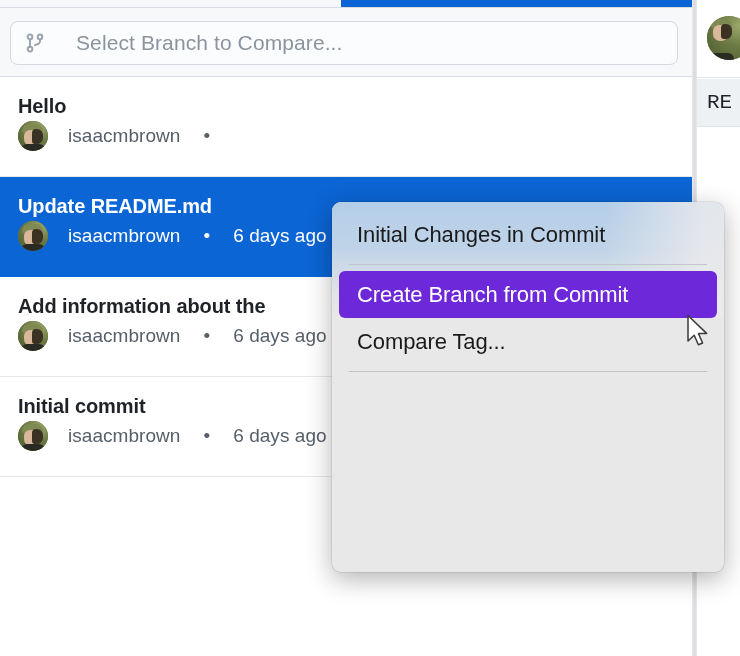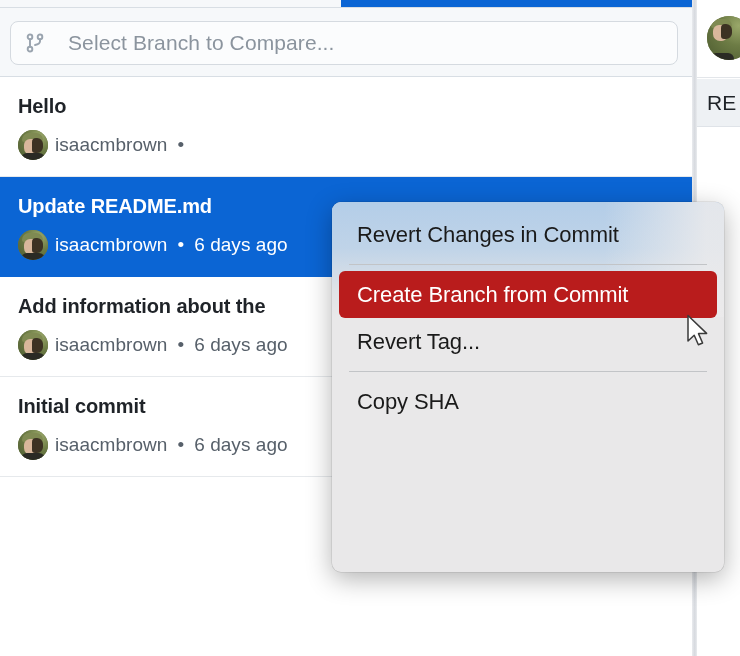--- a/index.html
+++ b/index.html
@@ -66,21 +66,21 @@
     left: 10px; top: 13px;
     width: 668px;
     height: 44px;
     box-sizing: border-box;
     background: #fbfcfd;
     border: 1px solid #d5dae0;
     border-radius: 8px;
     display: flex;
     align-items: center;
     padding-left: 14px;
-    gap: 23px;
+    gap: 31px;
   }
 
   .branch-icon {
     width: 20px; height: 22px;
     flex: 0 0 auto;
     display: block;
     color: #9aa4af;
   }
 
   .branch-placeholder {
@@ -117,22 +117,22 @@
     color: #1f2328;
     white-space: nowrap;
     letter-spacing: -.1px;
     line-height: 24px;
   }
   .commit-row.selected .commit-title { color: #ffffff; }
 
   .commit-meta {
     display: flex;
     align-items: center;
-    gap: 7px;
-    margin-top: 12px;
+    gap: 20px;
+    margin-top: 3px;
   }
 
   .avatar {
     width: 30px; height: 30px;
     border-radius: 50%;
     flex: 0 0 auto;
     position: relative;
     overflow: hidden;
     background: #6f7a4a;
   }
@@ -224,20 +224,21 @@
     border-bottom: 1px solid #dfe3e8;
     box-sizing: border-box;
     display: flex;
     align-items: center;
     padding-left: 10px;
   }
   .right-header-text {
     font-size: 21px;
     color: #1f2328;
     white-space: nowrap;
+    font-family: Liberation Mono, monospace;
   }
 
   .right-body {
     position: absolute;
     left: 0; top: 128px;
     width: 43px; bottom: 0;
     background: #ffffff;
   }
 
   
@@ -283,21 +284,21 @@
     padding-left: 18px;
     display: flex;
     align-items: center;
     border-radius: 6px;
     font-size: 22px;
     color: #1a1a1a;
     letter-spacing: -.1px;
     white-space: nowrap;
   }
   .menu-item.highlighted {
-    background: #b91c1c;
+    background: #6d28d9;
     color: #ffffff;
   }
   .menu-item.disabled { color: #b0b0b0; }
 
   .menu-sep {
     height: 1px;
     margin: 6px 17px 6px 17px;
     background: #c2c4c7;
   }
 
@@ -423,39 +424,36 @@
     </div>
     <div class="right-body"></div>
   </div>
 
   <div class="context-menu">
     <div class="menu-tint"></div>
     <div class="menu-tint-r"></div>
 
     <div class="menu-inner">
       <div class="menu-item">
-        <span>Revert Changes in Commit</span>
+        <span>Initial Changes in Commit</span>
       </div>
 
       <div class="menu-sep"></div>
 
       <div class="menu-item highlighted">
         <span>Create Branch from Commit</span>
       </div>
 
       <div class="menu-item">
-        <span>Revert Tag...</span>
+        <span>Compare Tag...</span>
       </div>
 
 
       <div class="menu-sep"></div>
 
-      <div class="menu-item">
-        <span>Copy SHA</span>
-      </div>
 
 
     </div>
   </div>
 
   <svg class="cursor" viewBox="0 0 24 34" aria-hidden="true">
     <path d="M2 1.5 L2 27 L8.2 21.2 L12.4 30.8 L16.6 29 L12.5 19.6 L20.6 19.4 Z" fill="#ffffff" stroke="#3a3a3a" stroke-width="1.5" stroke-linejoin="round"></path>
   </svg>
 
 </div>

